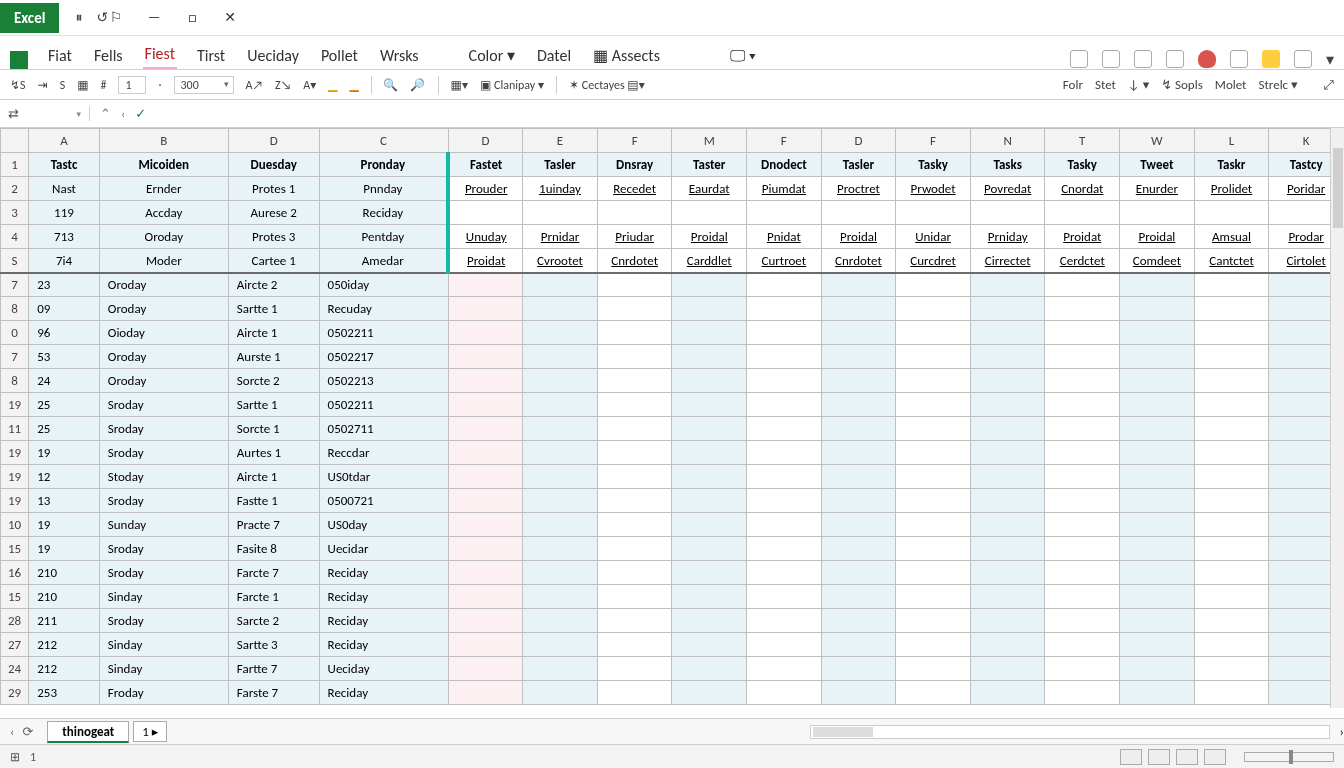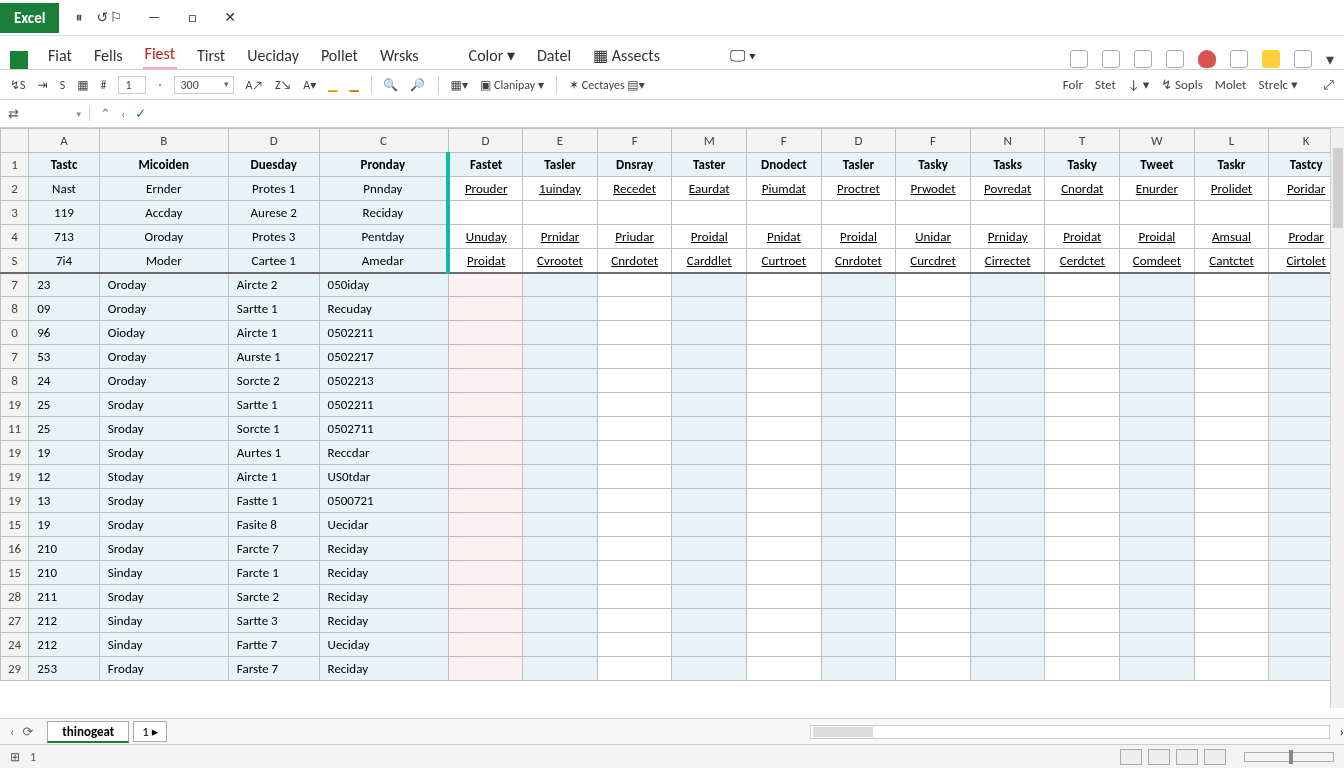--- a/index.html
+++ b/index.html
@@ -473,20 +473,39 @@
           <td class="cell  "></td>
           <td class="cell blue "></td>
           <td class="cell  "></td>
           <td class="cell blue "></td>
           <td class="cell  "></td>
           <td class="cell blue "></td>
           <td class="cell  "></td>
           <td class="cell blue "></td>
         </tr>
         <tr class="">
+          <td class="rowhead">10</td>
+          <td class="cell frozen">19</td>
+          <td class="cell frozen">Sunday</td>
+          <td class="cell frozen">Practe 7</td>
+          <td class="cell frozen">US0day</td>
+          <td class="cell pink "></td>
+          <td class="cell blue "></td>
+          <td class="cell  "></td>
+          <td class="cell blue "></td>
+          <td class="cell  "></td>
+          <td class="cell blue "></td>
+          <td class="cell  "></td>
+          <td class="cell blue "></td>
+          <td class="cell  "></td>
+          <td class="cell blue "></td>
+          <td class="cell  "></td>
+          <td class="cell blue "></td>
+        </tr>
+        <tr class="">
           <td class="rowhead">15</td>
           <td class="cell frozen">19</td>
           <td class="cell frozen">Sroday</td>
           <td class="cell frozen">Fasite 8</td>
           <td class="cell frozen">Uecidar</td>
           <td class="cell pink "></td>
           <td class="cell blue "></td>
           <td class="cell  "></td>
           <td class="cell blue "></td>
           <td class="cell  "></td>

